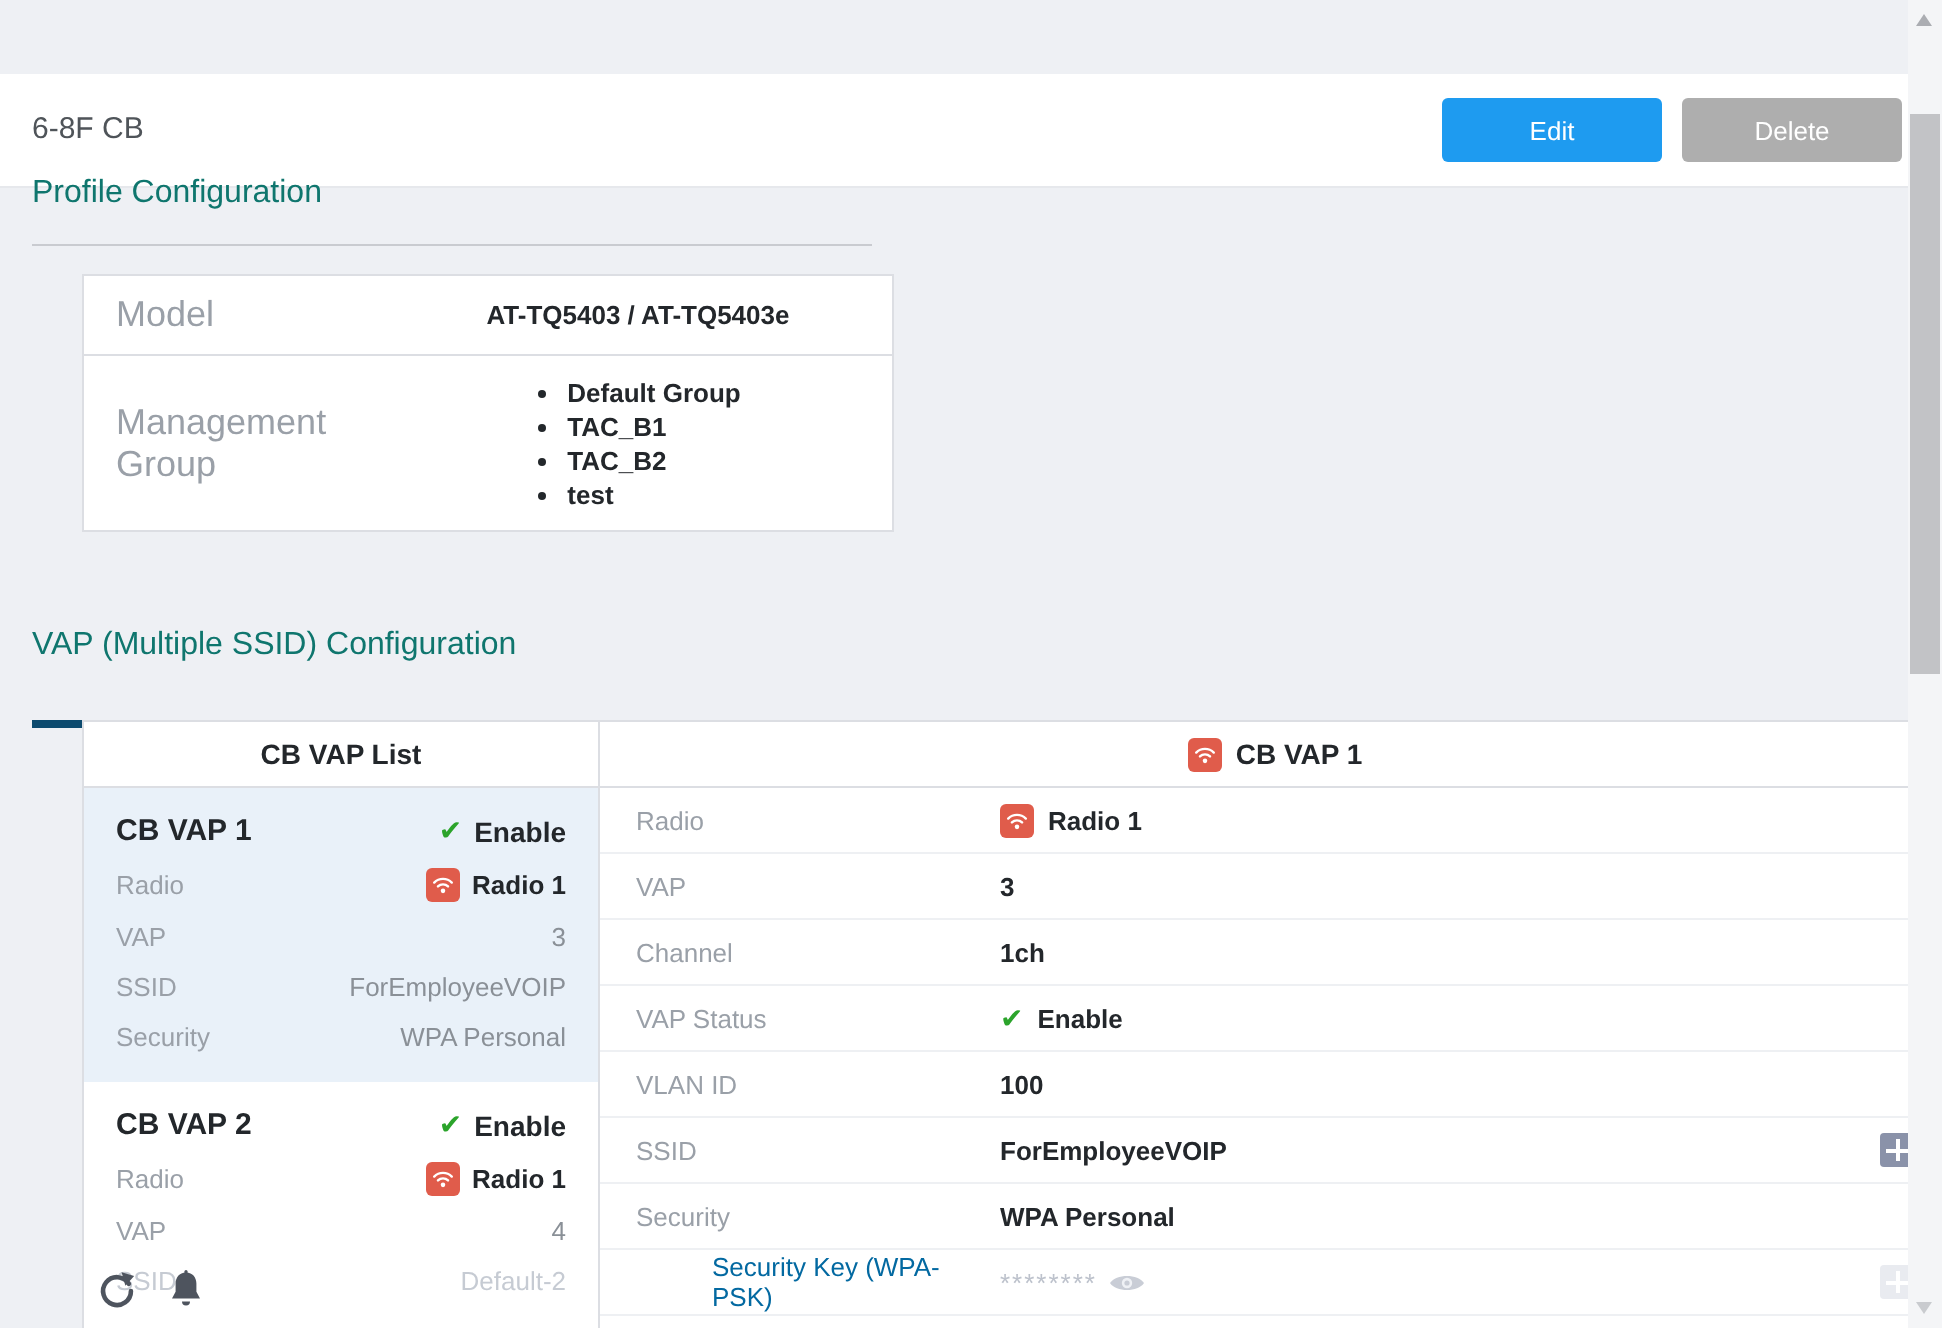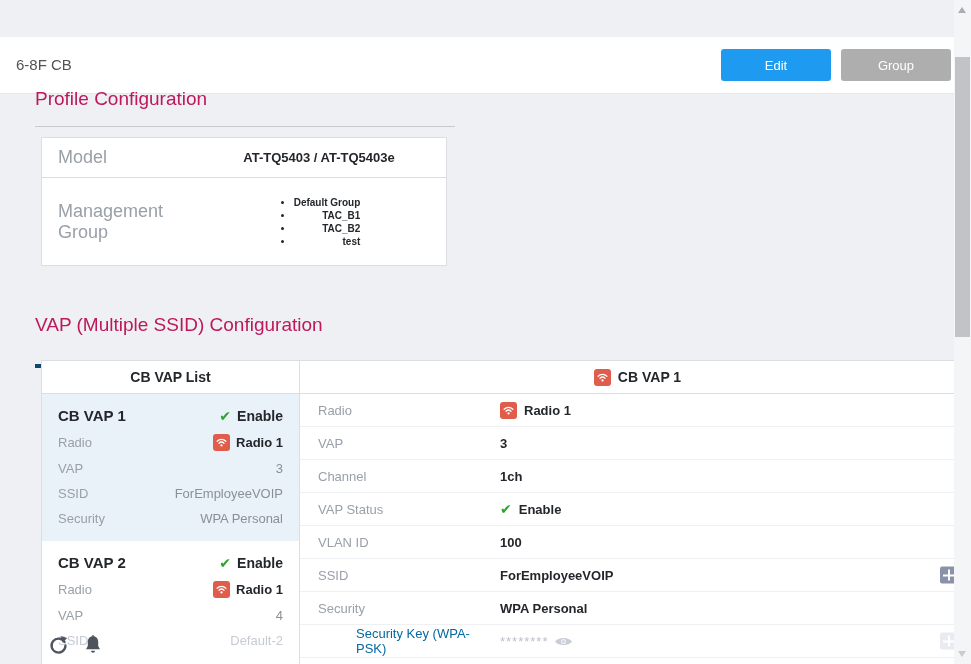--- a/index.html
+++ b/index.html
@@ -15,40 +15,40 @@
     background:#FFFFFF; border-bottom:1px solid #E6E8EC;margin-top:37px; }
   .page-title { position:absolute; left:16px; top:0; line-height:56px;
     font-size:15px; color:#4F5459; }
   .btn { position:absolute; top:12px; width:110px; height:32px; border:none;
     border-radius:3px; color:#fff; font-size:13px; cursor:pointer;
     font-family:inherit; }
   .btn-edit { left:721px; background:#1E9BF0; }
   .btn-delete { left:841px; background:#AEAEAE; }
 
   
-  .section-title { position:absolute; left:35px; font-size:19px; color:#be185d; }
+  .section-title { position:absolute; left:16px; font-size:16px; color:#0f766e; }
   .st-profile { top:88px; width:420px; padding-bottom:16px;
     border-bottom:1px solid #C9CBD0; }
   .st-vap { top:314px; width:876px; padding-bottom:28px;
     border-bottom:4px solid #0c4a6e; }
 
   
   .profile-card { position:absolute; left:41px; top:137px; width:406px;
     background:#fff; border:1px solid #DCDEE3; }
   .p-row { display:flex; border-bottom:1px solid #DCDEE3; }
   .p-row:last-child { border-bottom:none; }
   .p-row-model { height:40px; }
   .p-row-group { height:87px; }
   .p-label { width:150px; padding-left:16px; color:#9AA0A8; font-size:18px;
     display:flex; align-items:center; }
   .p-value { flex:1; display:flex; align-items:center; justify-content:center;
     font-weight:bold; color:#23272B; font-size:13px; }
   .group-list { list-style:disc; padding-left:16px; text-align:left; }
-  .group-list li { font-weight:bold; color:#23272B; font-size:10px;
-    margin:2px 0;text-align:right; }
+  .group-list li { font-weight:bold; color:#23272B; font-size:13px;
+    margin:2px 0; }
 
   
   .vap-table { position:absolute; left:41px; top:360px; width:935px;
     height:304px; background:#fff; border:1px solid #DCDEE3;
     border-bottom:none; display:flex; overflow:hidden; }
   .vap-list { width:258px; border-right:1px solid #DCDEE3; }
   .vap-list-header { height:33px; line-height:33px; text-align:center;
     font-weight:bold; font-size:14px; color:#23272B;
     border-bottom:1px solid #DCDEE3; }
   .vap-item { padding:13px 16px 15px; cursor:pointer; }
@@ -110,21 +110,21 @@
     background:#C2C3C6; cursor:pointer; }
 </style>
 </head>
 <body>
 
 <div class="app">
 
   <div class="topbar">
     <div class="page-title">6-8F CB</div>
     <button class="btn btn-edit">Edit</button>
-    <button class="btn btn-delete">Group</button>
+    <button class="btn btn-delete">Delete</button>
   </div>
 
   <div class="section-title st-profile">Profile Configuration</div>
 
   <div class="profile-card">
     <div class="p-row p-row-model">
       <div class="p-label">Model</div>
       <div class="p-value">AT-TQ5403 / AT-TQ5403e</div>
     </div>
     <div class="p-row p-row-group">

